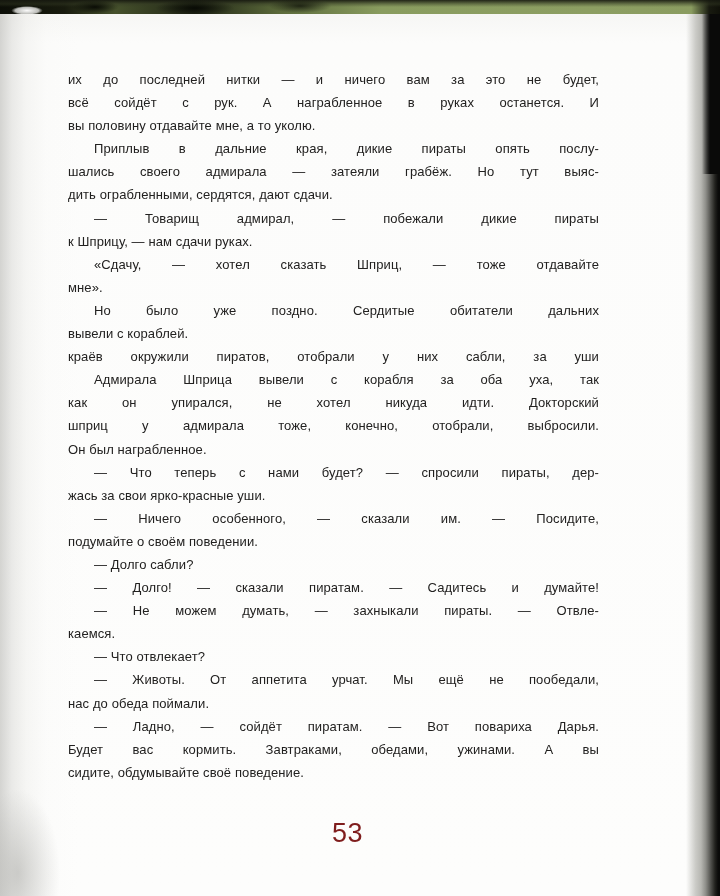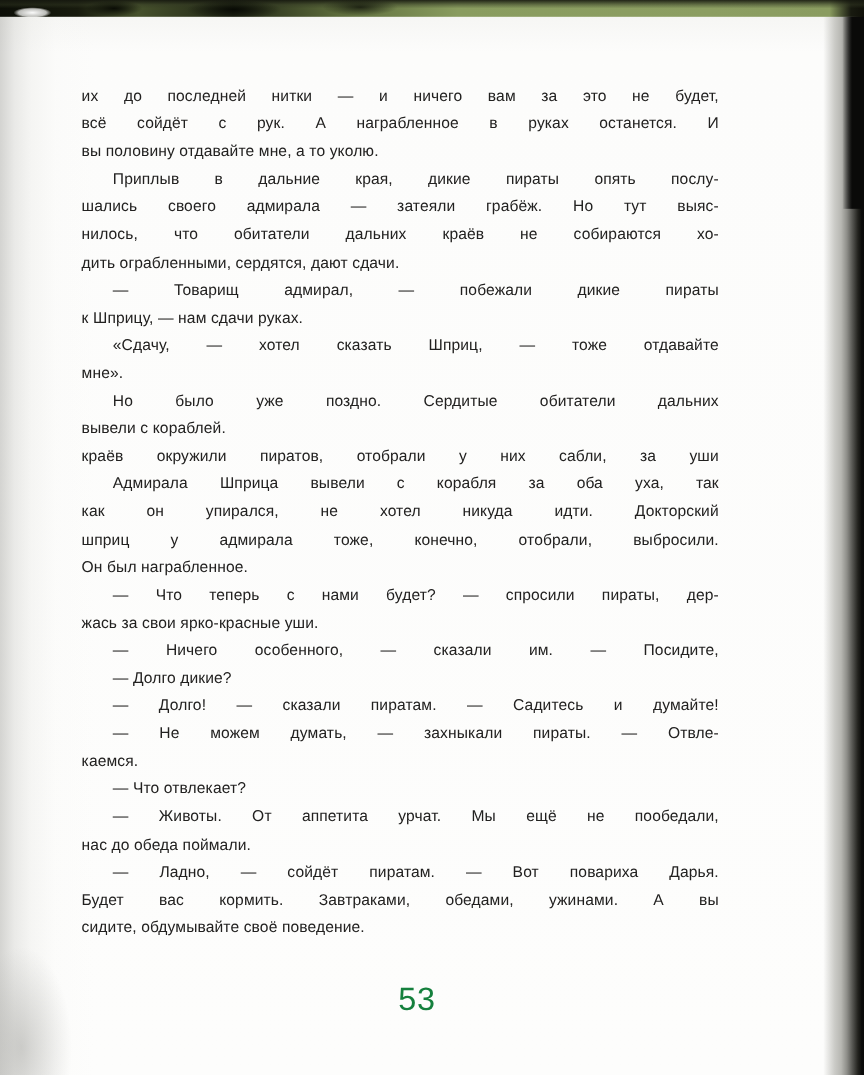--- a/index.html
+++ b/index.html
@@ -88,21 +88,20 @@
 
 <div class="text-block" style="color: rgb(34, 33, 32);">
     <div class="para">
       <div class="line just">их до последней нитки — и ничего вам за это не будет,</div>
       <div class="line just">всё сойдёт с рук. А награбленное в руках останется. И</div>
       <div class="line">вы половину отдавайте мне, а то уколю.</div>
     </div>
     <div class="para">
       <div class="line just indent">Приплыв в дальние края, дикие пираты опять послу-</div>
       <div class="line just">шались своего адмирала — затеяли грабёж. Но тут выяс-</div>
-      <div class="line just">нилось, что обитатели дальних краёв не собираются хо-</div>
       <div class="line">дить ограбленными, сердятся, дают сдачи.</div>
     </div>
     <div class="para">
       <div class="line just indent">— Товарищ адмирал, — побежали дикие пираты</div>
       <div class="line">к Шприцу, — нам сдачи руках.</div>
     </div>
     <div class="para">
       <div class="line just indent">«Сдачу, — хотел сказать Шприц, — тоже отдавайте</div>
       <div class="line">мне».</div>
     </div>
@@ -116,23 +115,24 @@
       <div class="line just">как он упирался, не хотел никуда идти. Докторский</div>
       <div class="line just">шприц у адмирала тоже, конечно, отобрали, выбросили.</div>
       <div class="line">Он был награбленное.</div>
     </div>
     <div class="para">
       <div class="line just indent">— Что теперь с нами будет? — спросили пираты, дер-</div>
       <div class="line">жась за свои ярко-красные уши.</div>
     </div>
     <div class="para">
       <div class="line just indent">— Ничего особенного, — сказали им. — Посидите,</div>
+      <div class="line">подумайте о своём поведении.</div>
     </div>
     <div class="para">
-      <div class="line indent">— Долго дикие?</div>
+      <div class="line indent">— Долго сабли?</div>
     </div>
     <div class="para">
       <div class="line just indent">— Долго! — сказали пиратам. — Садитесь и думайте!</div>
     </div>
     <div class="para">
       <div class="line just indent">— Не можем думать, — захныкали пираты. — Отвле-</div>
       <div class="line">каемся.</div>
     </div>
     <div class="para">
       <div class="line indent">— Что отвлекает?</div>
@@ -141,13 +141,13 @@
       <div class="line just indent">— Животы. От аппетита урчат. Мы ещё не пообедали,</div>
       <div class="line">нас до обеда поймали.</div>
     </div>
     <div class="para">
       <div class="line just indent">— Ладно, — сойдёт пиратам. — Вот повариха Дарья.</div>
       <div class="line just">Будет вас кормить. Завтраками, обедами, ужинами. А вы</div>
       <div class="line">сидите, обдумывайте своё поведение.</div>
     </div>
   </div>
 
-<div class="page-number" style="color: #15803d;">53</div>
+<div class="page-number" style="color: #7f1d1d;">53</div>
 
 </body></html>

